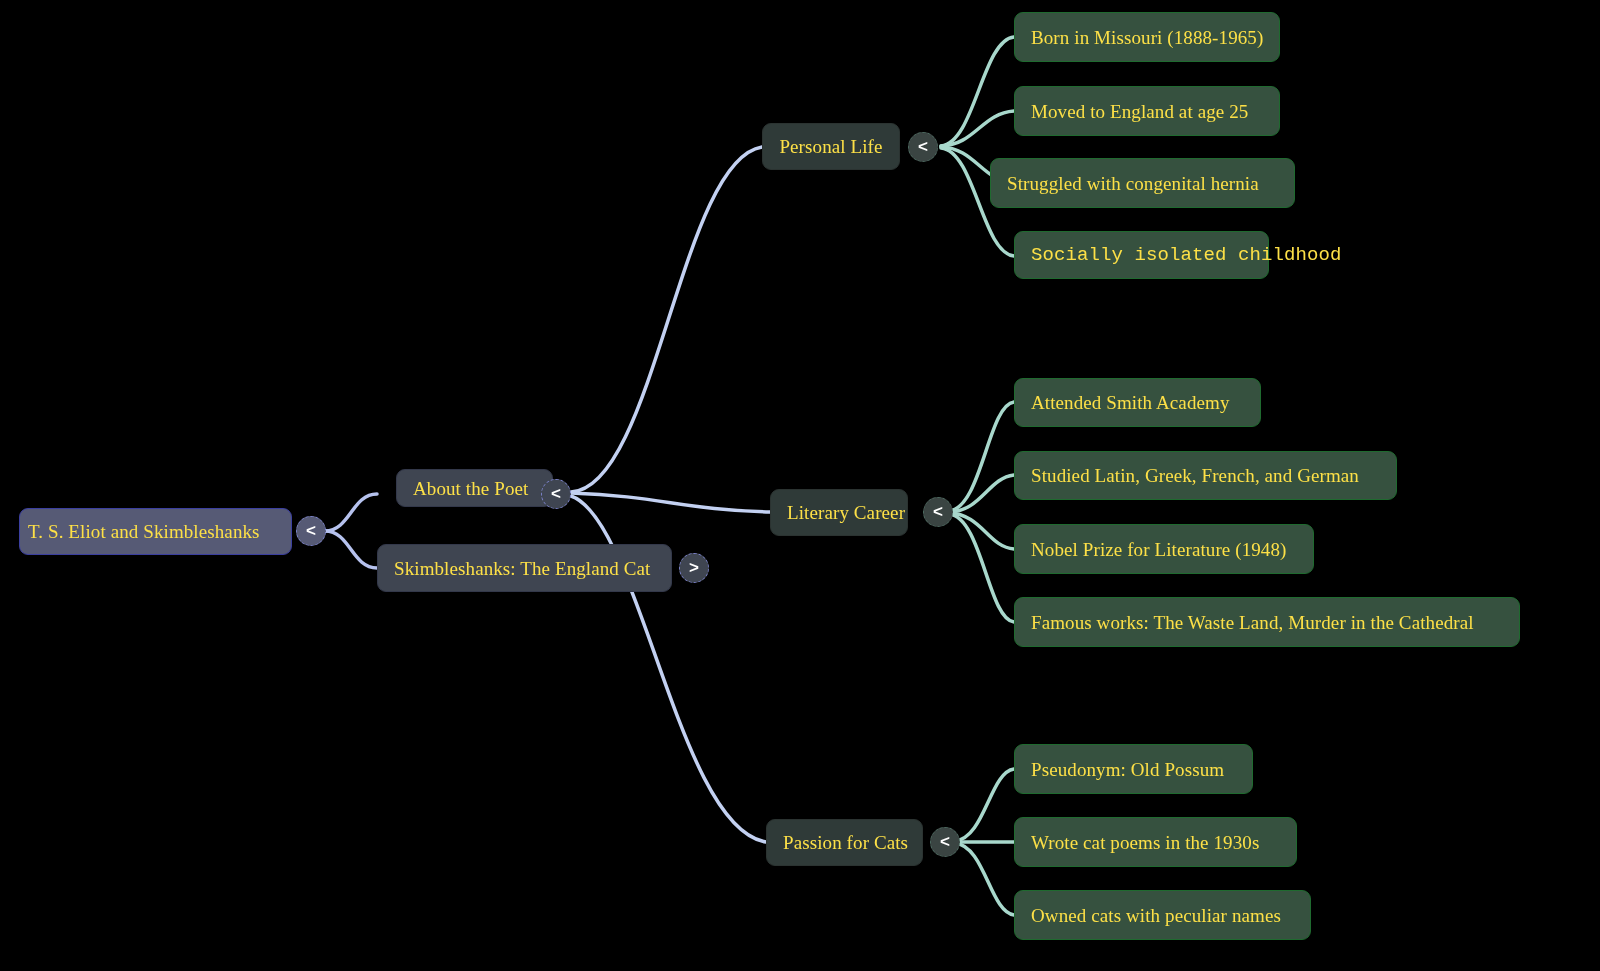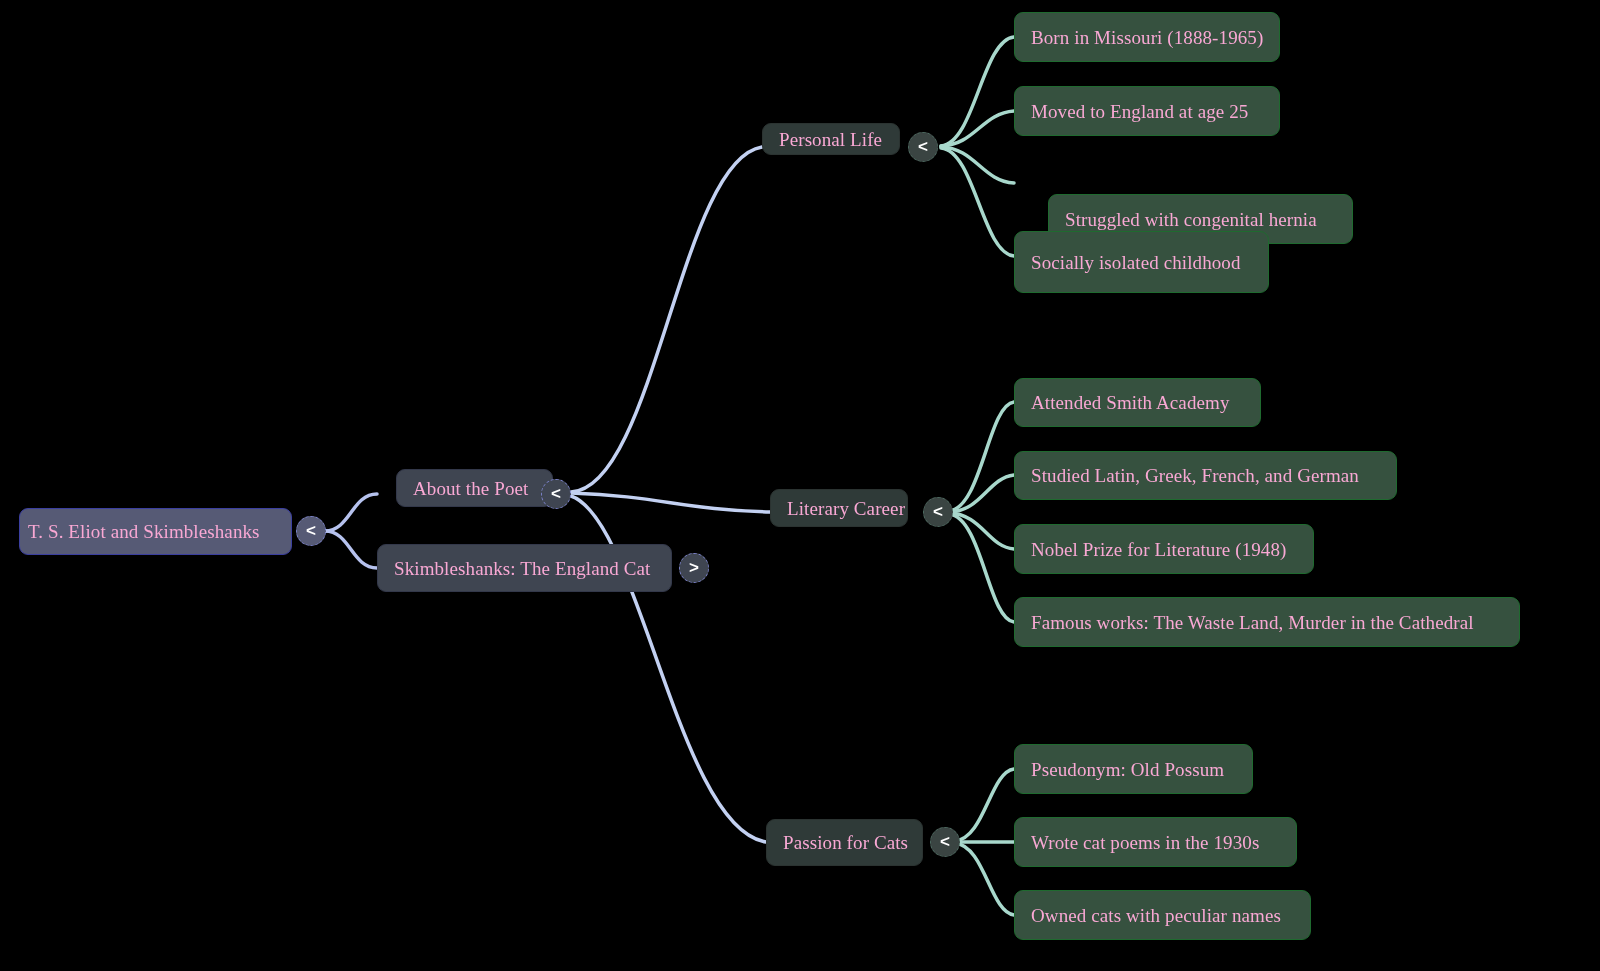--- a/index.html
+++ b/index.html
@@ -39,21 +39,21 @@
     border-radius: 9px;
     color: #ffffff;
     white-space: nowrap;
     z-index: 2;
     padding: 0 16px;
   }
   .node .label {
     font-size: 19px;
     line-height: 1;
     letter-spacing: 0.1px;
-    color: #f9a8d4;
+    color: #fde047;
   }
   .node-root {
     background: #565a75;
     border: 1px solid #3b3fa0;
     padding-left: 8px;
   }
   .node-branch {
     background: #3f4551;
     border: 1px solid #33384a;
   }
@@ -139,41 +139,41 @@
     <span>&lt;</span>
   </div>
 
   <div class="node node-branch" style="left:377px; top:544px; width:295px; height:48px;">
     <span class="label">Skimbleshanks: The England Cat</span>
   </div>
   <div class="toggle toggle-branch" style="left:679px; top:553px;">
     <span>&gt;</span>
   </div>
 
-  <div class="node node-section" style="left:762px; top:123px; width:138px; height:32px;">
+  <div class="node node-section" style="left:762px; top:123px; width:138px; height:47px;justify-content:center;">
     <span class="label">Personal Life</span>
   </div>
   <div class="toggle toggle-section" style="left:908px; top:132px;">
     <span>&lt;</span>
   </div>
 
   <div class="node node-leaf" style="left:1014px; top:12px; width:266px; height:50px;">
     <span class="label">Born in Missouri (1888-1965)</span>
   </div>
   <div class="node node-leaf" style="left:1014px; top:86px; width:266px; height:50px;">
     <span class="label">Moved to England at age 25</span>
   </div>
-  <div class="node node-leaf" style="left:1048px; top:158px; width:305px; height:50px;margin-top:36px;">
+  <div class="node node-leaf" style="left:990px; top:158px; width:305px; height:50px;">
     <span class="label">Struggled with congenital hernia</span>
   </div>
-  <div class="node node-leaf" style="left:1014px; top:231px; width:255px; height:62px;">
+  <div class="node node-leaf" style="left:1014px; top:231px; width:255px; height:48px;font-family:Liberation Mono, monospace;">
     <span class="label">Socially isolated childhood</span>
   </div>
 
-  <div class="node node-section" style="left:770px; top:489px; width:138px; height:38px;">
+  <div class="node node-section" style="left:770px; top:489px; width:138px; height:47px;">
     <span class="label">Literary Career</span>
   </div>
   <div class="toggle toggle-section" style="left:923px; top:497px;">
     <span>&lt;</span>
   </div>
 
   <div class="node node-leaf" style="left:1014px; top:378px; width:247px; height:49px;">
     <span class="label">Attended Smith Academy</span>
   </div>
   <div class="node node-leaf" style="left:1014px; top:451px; width:383px; height:49px;">

